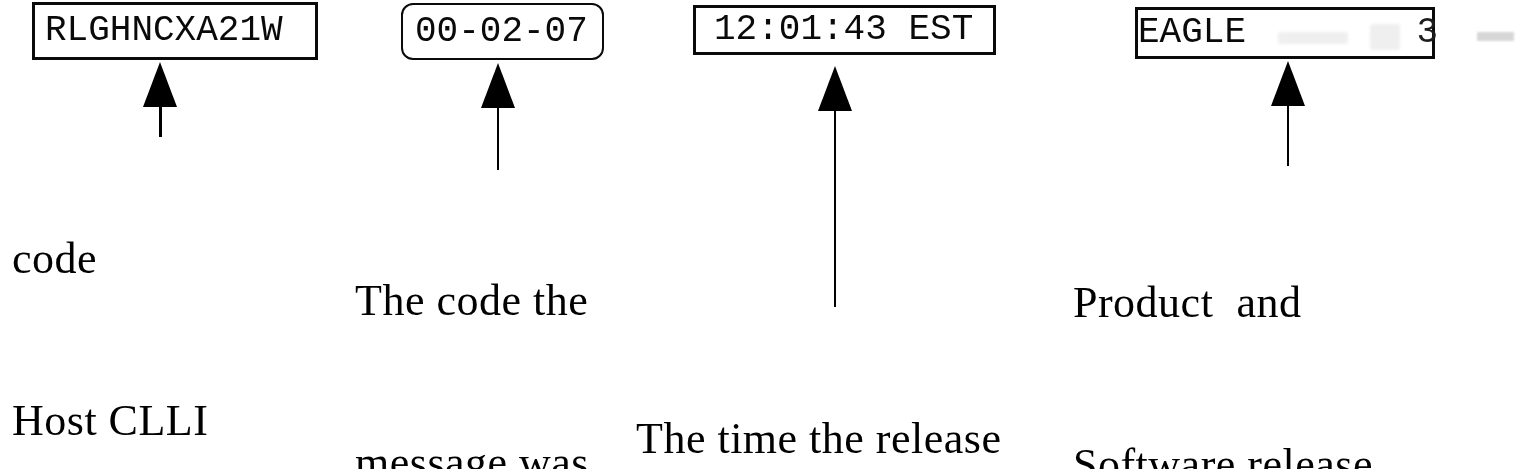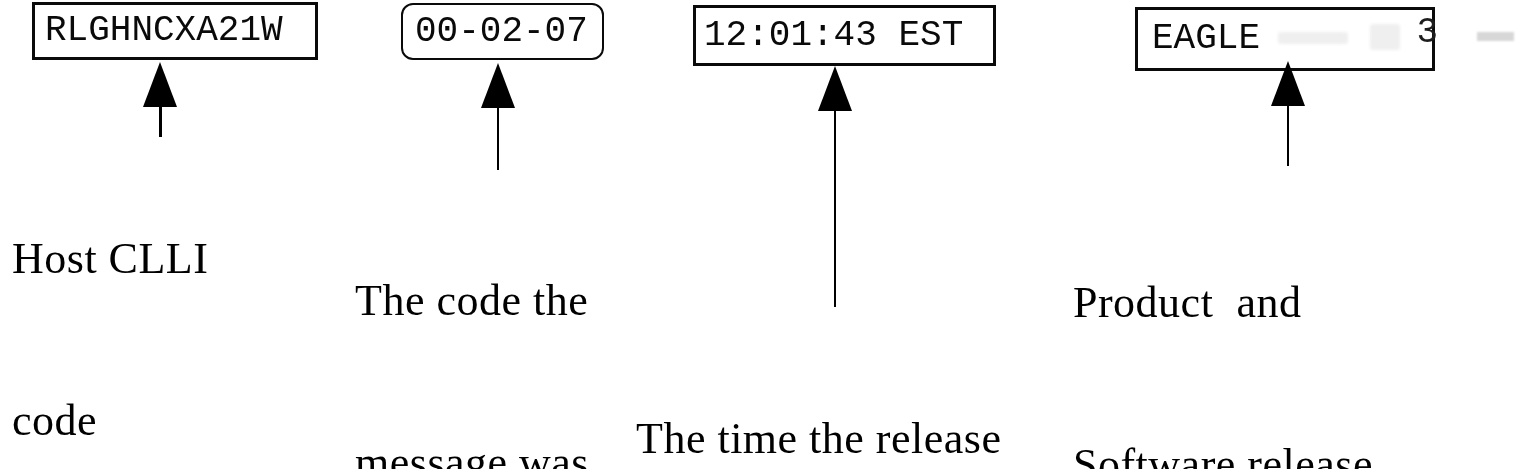--- a/index.html
+++ b/index.html
@@ -26,22 +26,22 @@
     display: flex;
     align-items: center;
     font-family: "Liberation Mono", "DejaVu Sans Mono", monospace;
     font-size: 36px;
     line-height: 1;
     white-space: pre;
     color: #0a0a0a;
   }
   .box-1 { left: 32px;  top: 2px; width: 286px; height: 58px; padding-left: 10px; }
   .box-2 { left: 401px; top: 3px; width: 203px; height: 57px; padding-left: 12px; border-width: 2px; border-radius: 12px; }
-  .box-3 { left: 693px; top: 5px; width: 303px; height: 61px; padding-left: 8px; }
-  .box-4 { left: 1135px; top: 7px; width: 300px; height: 64px; padding-left: 14px; }
+  .box-3 { left: 693px; top: 5px; width: 303px; height: 50px; padding-left: 18px; }
+  .box-4 { left: 1135px; top: 7px; width: 300px; height: 52px; }
 
   
   .remnant-digit {
     position: absolute;
     right: -6px;
     top: 5px;
     font-family: "Liberation Mono", "DejaVu Sans Mono", monospace;
     font-size: 36px;
     color: #1c1c1c;
     background: transparent;
@@ -139,22 +139,22 @@
   <div class="up-arrow arrow-3">
     <div class="head"></div>
     <div class="tail"></div>
   </div>
   <div class="up-arrow arrow-4">
     <div class="head"></div>
     <div class="tail"></div>
   </div>
 
   <div class="caption caption-1">
+    <div>code</div>
     <div>Host CLLI</div>
-    <div>code</div>
   </div>
 
   <div class="caption caption-2">
     <div>The code the</div>
     <div>message was</div>
     
   </div>
 
   <div class="caption caption-3">
     <div>The time the release</div>

